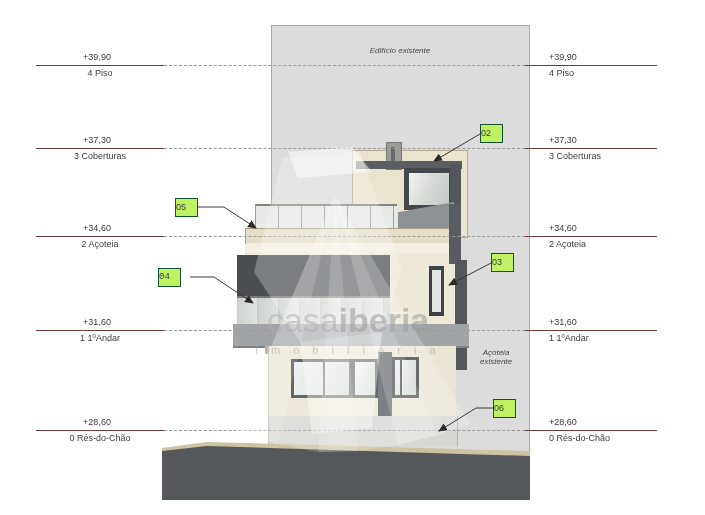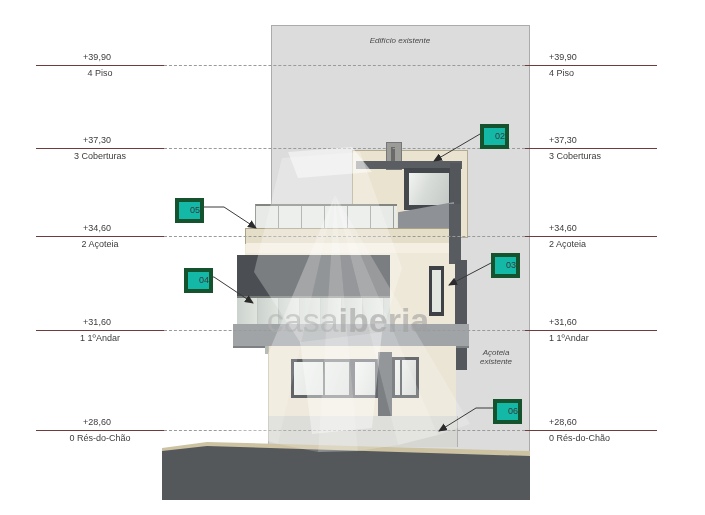--- a/index.html
+++ b/index.html
@@ -71,32 +71,32 @@
     clip-path:polygon(0px 8px,45px 3px,368px 13px,368px 57px,0px 57px);}
 
   
   #gem-svg{left:0;top:0;width:705px;height:515px;z-index:6;pointer-events:none;}
   #wm-text{left:248px;top:302px;width:200px;text-align:center;z-index:6;pointer-events:none;}
   #wm-brand{font-size:34px;line-height:36px;letter-spacing:0;color:rgba(175,175,175,0.55);}
   #wm-brand .bold{font-weight:bold;color:rgba(160,160,160,0.6);}
   #wm-sub{margin-top:6px;font-size:11px;letter-spacing:5px;color:rgba(165,165,165,0.6);white-space:nowrap;}
 
   
-  .callout{position:absolute;width:21px;height:17px;background:#14b8a6;border:4px solid #14532d;
-    font-size:9px;line-height:17px;text-align:right;color:#3a3a3a;z-index:8;}
+  .callout{position:absolute;width:21px;height:17px;background:#bef264;border:1px solid #14532d;
+    font-size:9px;line-height:17px;text-align:left;color:#3a3a3a;z-index:8;}
   #leaders{left:0;top:0;width:705px;height:515px;z-index:7;pointer-events:none;}
 </style>
 </head>
 <body>
 
 <div id="canvas">
 
   <div class="abs" id="panel"></div>
 
-  <div class="abs note-italic" style="left:330px;top:36px;width:140px;">Edifício existente</div>
+  <div class="abs note-italic" style="left:330px;top:46px;width:140px;">Edifício existente</div>
 
   <div class="abs note-italic" style="left:465px;top:348px;width:62px;z-index:4;">
     <div>Açoteia</div>
     <div>existente</div>
   </div>
 
   <div class="abs bld" id="roof-backing"></div>
   <div class="abs bld" id="chimney"></div>
   <div class="abs bld" id="chimney-slot"></div>
   <div class="abs bld" id="pergola-beam"></div>
@@ -211,36 +211,37 @@
       <polygon points="335,195 278,444 318,452" opacity="0.18"></polygon>
       <polygon points="335,195 318,452 358,451" opacity="0.32"></polygon>
       <polygon points="335,195 358,451 398,445" opacity="0.2"></polygon>
       <polygon points="335,195 398,445 438,435" opacity="0.34"></polygon>
       <polygon points="335,195 438,435 470,424" opacity="0.22"></polygon>
       <polygon points="300,342 382,332 372,428 312,434" opacity="0.4"></polygon>
     </g>
   </svg>
   <div class="abs" id="wm-text">
     <div id="wm-brand"><span>casa</span><span class="bold">iberia</span></div>
+    <div id="wm-sub">i m o b i l i á r i a</div>
   </div>
 
   <svg class="abs" id="leaders" viewBox="0 0 705 515">
     <defs>
       <marker id="arrow" markerWidth="10" markerHeight="8" refX="8" refY="4" orient="auto">
         <path d="M0,0 L9,4 L0,8 z" fill="#2b2b2b"></path>
       </marker>
     </defs>
     <g stroke="#3a3a3a" stroke-width="1" fill="none">
       <polyline points="193,207 224,207 256,228" marker-end="url(#arrow)"></polyline>
       <polyline points="480,134 434,161" marker-end="url(#arrow)"></polyline>
       <polyline points="491,263 449,285" marker-end="url(#arrow)"></polyline>
       <polyline points="190,277 214,277 253,303" marker-end="url(#arrow)"></polyline>
       <polyline points="493,408 476,408 439,431" marker-end="url(#arrow)"></polyline>
     </g>
   </svg>
 
   <div class="callout" style="left:175px;top:198px;">05</div>
   <div class="callout" style="left:480px;top:124px;">02</div>
   <div class="callout" style="left:491px;top:253px;">03</div>
-  <div class="callout" style="left:184px;top:268px;">04</div>
+  <div class="callout" style="left:158px;top:268px;font-family:Liberation Mono, monospace;">04</div>
   <div class="callout" style="left:493px;top:399px;">06</div>
 
 </div>
 
 </body></html>

